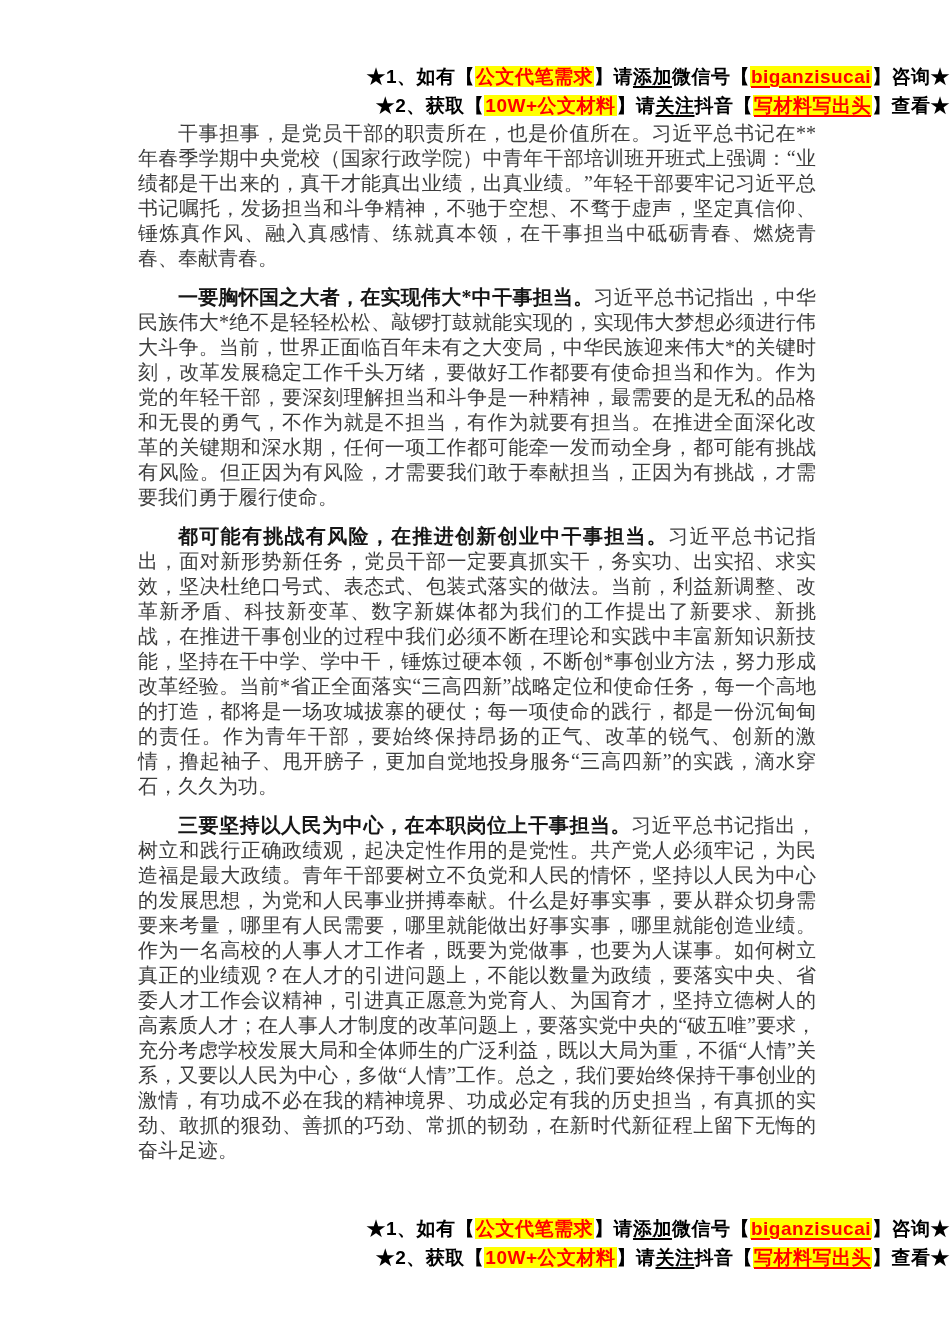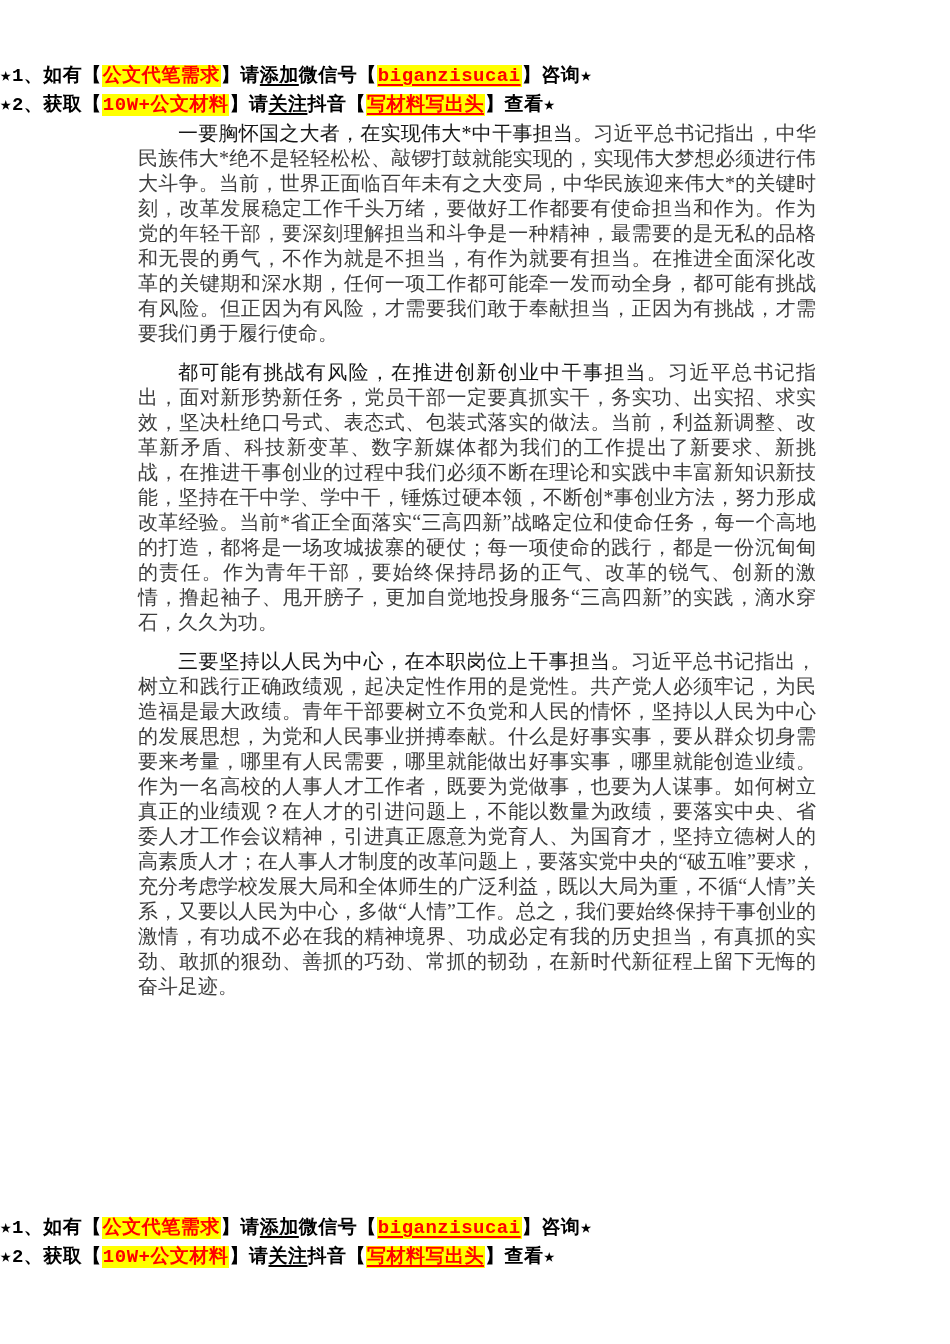--- a/index.html
+++ b/index.html
@@ -5,22 +5,22 @@
   html,body { margin:0; padding:0; background:#ffffff; }
   .page {
     position:relative;
     width:950px; height:1344px;
     background:#fff;
     overflow:hidden;
     font-family:"Liberation Serif","DejaVu Serif",serif;
   }
   .promo {
     position:absolute; left:0; width:100%;
-    text-align:left;
-    font-family:Liberation Mono, monospace;
+    text-align:right;
+    font-family:Liberation Sans, sans-serif;
     font-weight:700;
     font-size:19px; line-height:29px;
     color:#000;
     letter-spacing:0.5px;
   }
   .promo.top    { top:62px;  }
   .promo.bottom { top:1214px; }
   .hl {
     background: var(--highlight, #FFFF00);
     color: var(--red, #FF0000);
@@ -36,39 +36,40 @@
   }
   .para {
     margin:0 0 14px 0;
     font-size:20px;
     line-height:25px;
     color: var(--body-text, #3d3d3d);
     text-align:justify;
     text-indent:2em;
   }
   .para .lead {
-    font-weight:400;
+    font-weight:700;
     color:#161616;
   }
 </style>
 </head>
 <body>
 
 <div class="page">
 
   <div class="promo top">
     <div>
       <span>★1、如有【</span><span class="hl">公文代笔需求</span><span>】请</span><span class="u">添加</span><span>微信号【</span><span class="hl u">biganzisucai</span><span>】咨询★</span>
     </div>
     <div>
       <span>★2、获取【</span><span class="hl">10W+公文材料</span><span>】请</span><span class="u">关注</span><span>抖音【</span><span class="hl u">写材料写出头</span><span>】查看★</span>
     </div>
   </div>
 
   <div class="content">
+    <p class="para"><span>干事担事，是党员干部的职责所在，也是价值所在。习近平总书记在**年春季学期中央党校（国家行政学院）中青年干部培训班开班式上强调：“业绩都是干出来的，真干才能真出业绩，出真业绩。”年轻干部要牢记习近平总书记嘱托，发扬担当和斗争精神，不驰于空想、不骛于虚声，坚定真信仰、锤炼真作风、融入真感情、练就真本领，在干事担当中砥砺青春、燃烧青春、奉献青春。</span></p>
     <p class="para"><span class="lead">一要胸怀国之大者，在实现伟大*中干事担当。</span><span>习近平总书记指出，中华民族伟大*绝不是轻轻松松、敲锣打鼓就能实现的，实现伟大梦想必须进行伟大斗争。当前，世界正面临百年未有之大变局，中华民族迎来伟大*的关键时刻，改革发展稳定工作千头万绪，要做好工作都要有使命担当和作为。作为党的年轻干部，要深刻理解担当和斗争是一种精神，最需要的是无私的品格和无畏的勇气，不作为就是不担当，有作为就要有担当。在推进全面深化改革的关键期和深水期，任何一项工作都可能牵一发而动全身，都可能有挑战有风险。但正因为有风险，才需要我们敢于奉献担当，正因为有挑战，才需要我们勇于履行使命。</span></p>
     <p class="para"><span class="lead">都可能有挑战有风险，在推进创新创业中干事担当。</span><span>习近平总书记指出，面对新形势新任务，党员干部一定要真抓实干，务实功、出实招、求实效，坚决杜绝口号式、表态式、包装式落实的做法。当前，利益新调整、改革新矛盾、科技新变革、数字新媒体都为我们的工作提出了新要求、新挑战，在推进干事创业的过程中我们必须不断在理论和实践中丰富新知识新技能，坚持在干中学、学中干，锤炼过硬本领，不断创*事创业方法，努力形成改革经验。当前*省正全面落实“三高四新”战略定位和使命任务，每一个高地的打造，都将是一场攻城拔寨的硬仗；每一项使命的践行，都是一份沉甸甸的责任。作为青年干部，要始终保持昂扬的正气、改革的锐气、创新的激情，撸起袖子、甩开膀子，更加自觉地投身服务“三高四新”的实践，滴水穿石，久久为功。</span></p>
     <p class="para"><span class="lead">三要坚持以人民为中心，在本职岗位上干事担当。</span><span>习近平总书记指出，树立和践行正确政绩观，起决定性作用的是党性。共产党人必须牢记，为民造福是最大政绩。青年干部要树立不负党和人民的情怀，坚持以人民为中心的发展思想，为党和人民事业拼搏奉献。什么是好事实事，要从群众切身需要来考量，哪里有人民需要，哪里就能做出好事实事，哪里就能创造业绩。作为一名高校的人事人才工作者，既要为党做事，也要为人谋事。如何树立真正的业绩观？在人才的引进问题上，不能以数量为政绩，要落实中央、省委人才工作会议精神，引进真正愿意为党育人、为国育才，坚持立德树人的高素质人才；在人事人才制度的改革问题上，要落实党中央的“破五唯”要求，充分考虑学校发展大局和全体师生的广泛利益，既以大局为重，不循“人情”关系，又要以人民为中心，多做“人情”工作。总之，我们要始终保持干事创业的激情，有功成不必在我的精神境界、功成必定有我的历史担当，有真抓的实劲、敢抓的狠劲、善抓的巧劲、常抓的韧劲，在新时代新征程上留下无悔的奋斗足迹。</span></p>
   </div>
 
   <div class="promo bottom">
     <div>
       <span>★1、如有【</span><span class="hl">公文代笔需求</span><span>】请</span><span class="u">添加</span><span>微信号【</span><span class="hl u">biganzisucai</span><span>】咨询★</span>
     </div>
     <div>

